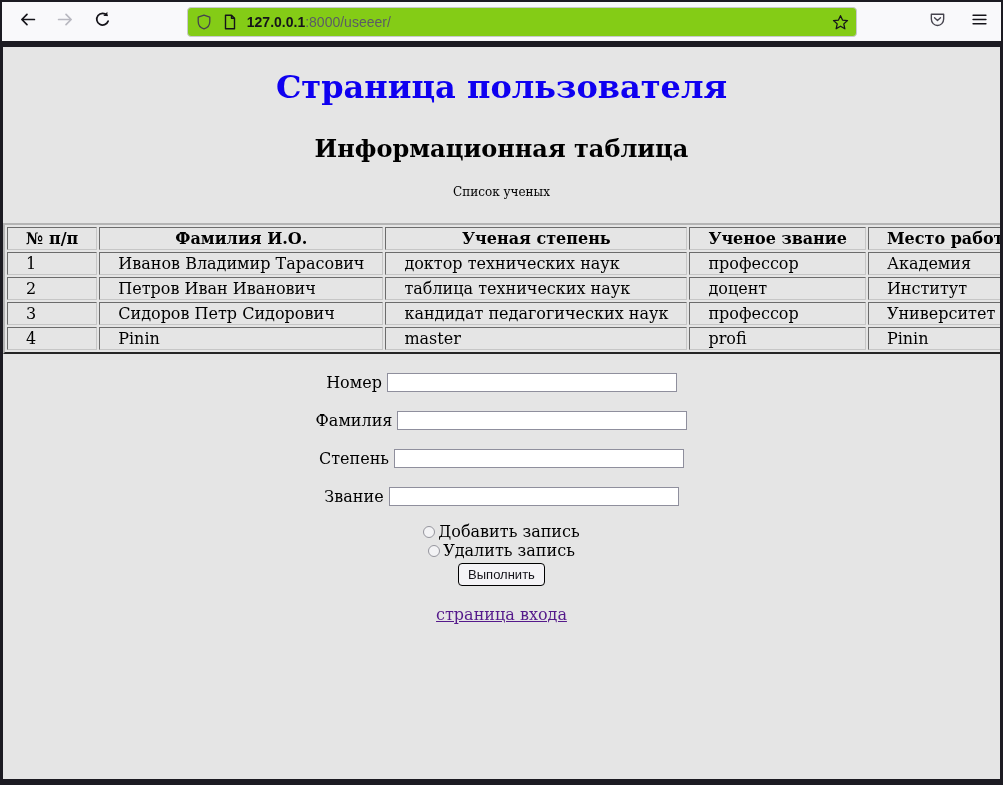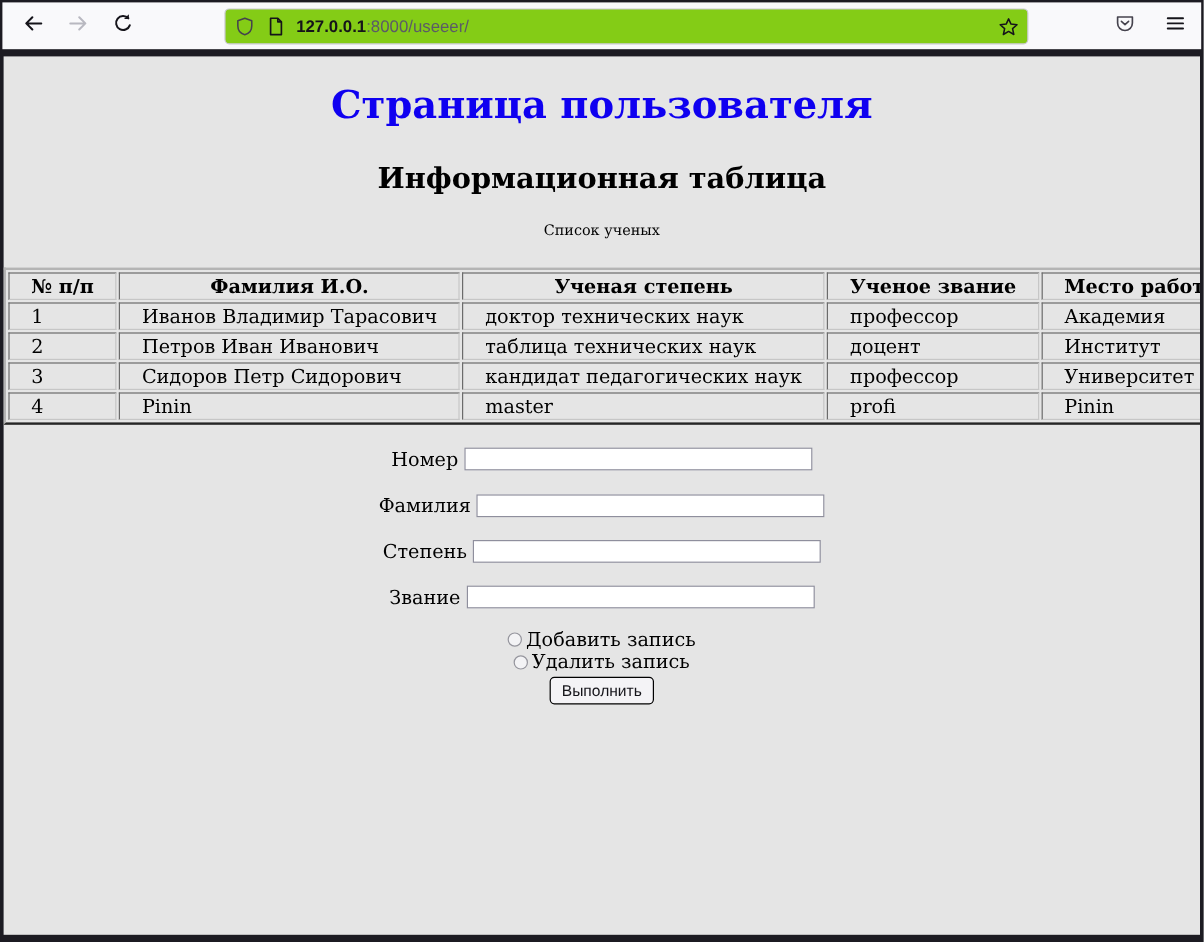--- a/index.html
+++ b/index.html
@@ -211,13 +211,16 @@
         <span class="radio-dot"></span><span>Добавить запись</span>
       </div>
       <div class="radio-row">
         <span class="radio-dot"></span><span>Удалить запись</span>
       </div>
     </div>
 
     <button type="button" class="exec-btn">Выполнить</button>
   </form>
 
+  <div class="login-link-row">
+    <a class="login-link">страница входа</a>
+  </div>
 </div>
 
 </body></html>

